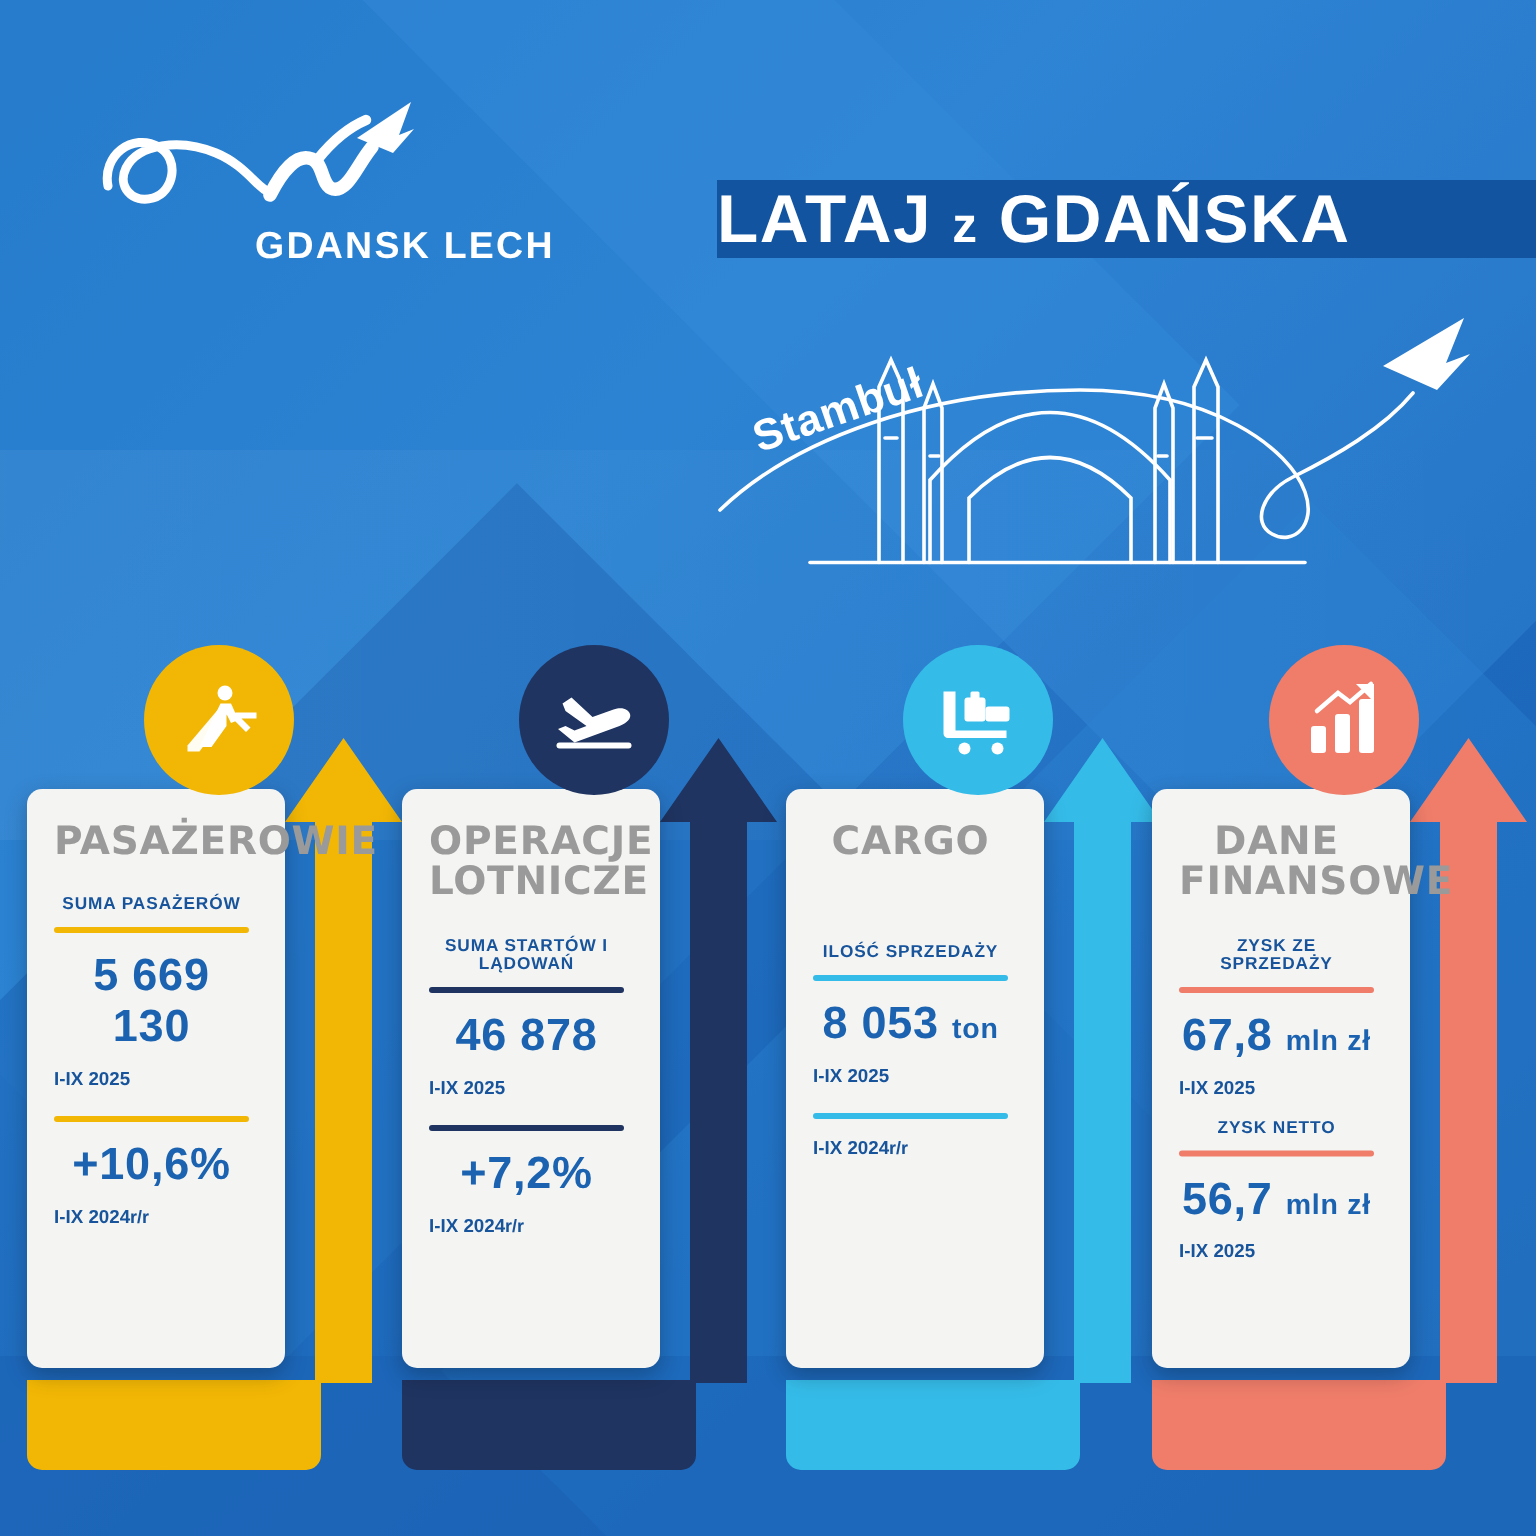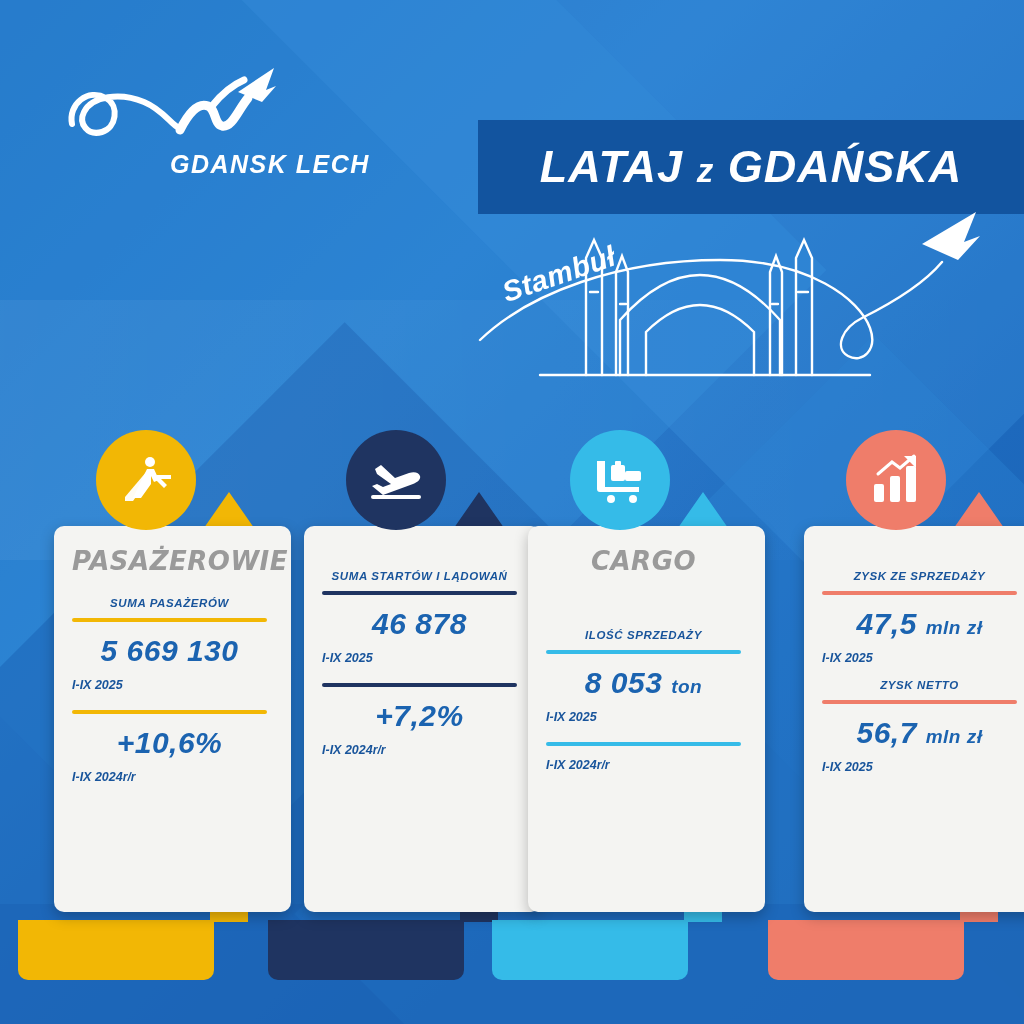--- a/index.html
+++ b/index.html
@@ -6,21 +6,20 @@
   html, body {
     width: 1024px; height: 1024px;
     font-family: "Liberation Sans", sans-serif;
     overflow: hidden;
   }
   #stage {
     position: relative;
     width: 1024px; height: 1024px;
     background: linear-gradient(135deg, #1f6fc0 0%, #2a7fd0 35%, #1d69bd 70%, #1a5fae 100%);
     overflow: hidden;
-    font-style: italic;
   }
 
   
   .bg-shape { position: absolute; pointer-events: none; }
   .band-a {
     top: -180px; left: -260px;
     width: 900px; height: 900px;
     background: #2e86d6;
     transform: rotate(45deg);
     opacity: .55;
@@ -62,23 +61,23 @@
   #logo .logo-text {
     position: absolute; left: 108px; top: 88px;
     font-weight: bold; font-size: 25px; letter-spacing: 1.5px; line-height: 1.12;
     white-space: nowrap;
   }
   #logo .logo-text .l2 { display: block; }
 
   
   #headline {
     position: absolute; left: 478px; top: 120px;
-    width: 546px; height: 94px;
+    width: 546px; height: 52px;
     background: #12549f;
-    display: flex; align-items: center; justify-content: center;
+    display: flex; align-items: center; justify-content: flex-start;
   }
   #headline .h-txt {
     color: #fff; font-size: 45px; font-weight: bold; letter-spacing: 1px;
     white-space: nowrap;
   }
   #headline .h-small { font-size: 33px; }
 
   
   #skyline { position: absolute; left: 470px; top: 200px; width: 554px; height: 200px; }
   #dest-label {
@@ -95,26 +94,25 @@
   .card-wrap { position: absolute; top: 0; width: 250px; height: 520px; }
   .arrow { position: absolute; right: 0px; top: 62px; width: 78px; height: 430px; }
   .badge {
     position: absolute; top: 0; left: 78px;
     width: 100px; height: 100px; border-radius: 50%;
     display: flex; align-items: center; justify-content: center;
     z-index: 3;
   }
   .card {
     position: absolute; left: 0; top: 96px;
-    width: 237px; height: 386px;
+    width: 172px; height: 386px;
     background: #f4f4f2; border-radius: 10px;
     box-shadow: 0 5px 14px rgba(0,0,0,.25);
     z-index: 2;
     padding: 22px 24px 14px 18px;
-    margin-left: 36px;
   }
   .card-title {
     color: #9a9a9a; font-size: 26px; font-weight: bold;
     letter-spacing: .5px; text-align: center; line-height: 1.05;
     font-family: "DejaVu Sans", sans-serif;
   }
   .card-sub {
     margin-top: 22px; text-align: center;
     font-size: 11.5px; font-weight: bold; letter-spacing: .6px;
     color: #18549b;
@@ -131,21 +129,21 @@
     font-size: 12.5px; font-weight: bold; color: #18549b;
   }
   .period-row .rr { font-size: 12px; color: #18549b; }
 
   
   .c1 { left: 18px; }
   .c1 .card { height: 386px; }
   
   .c2 { left: 268px; }
   
-  .c3 { left: 492px; }
+  .c3 { left: 524px; }
   
   .c4 { left: 768px; }
   .c4 .card { height: 386px; }
 
   .acc-yellow { background: #f2b705; }
   .acc-navy   { background: #1f3461; }
   .acc-cyan   { background: #35bbe8; }
   .acc-coral  { background: #ef7d6a; }
 
   .card-band {
@@ -250,20 +248,21 @@
       <div class="card-band acc-navy"></div>
       <div class="badge acc-navy">
         <svg width="62" height="62" viewBox="0 0 62 62">
           <g fill="#ffffff">
             <path d="M10 20 l6 -4 14 13 14 -5 c6 -2 10 0 11 3 1 3 -2 6 -7 8 l-30 11 -11 -9 5 -2 6 3 8 -3 -14 -10 z"></path>
             <rect x="6" y="46" width="50" height="4" rx="2"></rect>
           </g>
         </svg>
       </div>
       <div class="card">
+        <div class="card-title">OPERACJE LOTNICZE</div>
         <div class="card-sub">SUMA STARTÓW I LĄDOWAŃ</div>
         <div class="rule acc-navy"></div>
         <div class="big-val">46 878</div>
         <div class="period-row">
           <span>I-IX 2025</span>
         </div>
         <div class="rule acc-navy" style="margin-top:18px"></div>
         <div class="big-val">+7,2%</div>
         <div class="period-row">
           <span>I-IX 2024</span>
@@ -318,24 +317,25 @@
           <g fill="#ffffff">
             <rect x="6" y="32" width="10" height="18" rx="2"></rect>
             <rect x="22" y="24" width="10" height="26" rx="2"></rect>
             <rect x="38" y="14" width="10" height="36" rx="2"></rect>
             <path d="M10 22 L24 10 L32 16 L46 4" fill="none" stroke="#ffffff" stroke-width="3" stroke-linecap="round"></path>
             <path d="M36 4 h12 v12 l-4 -4 -8 -8 z"></path>
           </g>
         </svg>
       </div>
       <div class="card">
+        <div class="card-title">DANE FINANSOWE</div>
         <div class="card-sub">ZYSK ZE SPRZEDAŻY</div>
         <div class="rule acc-coral"></div>
         <div class="big-val">
-          <span>47,5</span>
+          <span>67,8</span>
           <span class="unit">mln zł</span>
         </div>
         <div class="period-row">
           <span>I-IX 2025</span>
         </div>
         <div class="card-sub" style="margin-top:14px">ZYSK NETTO</div>
         <div class="rule acc-coral"></div>
         <div class="big-val">
           <span>56,7</span>
           <span class="unit">mln zł</span>

